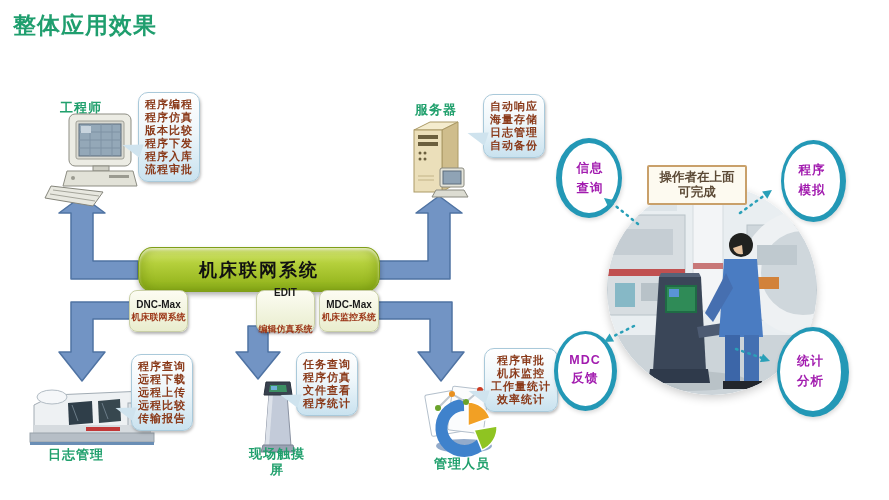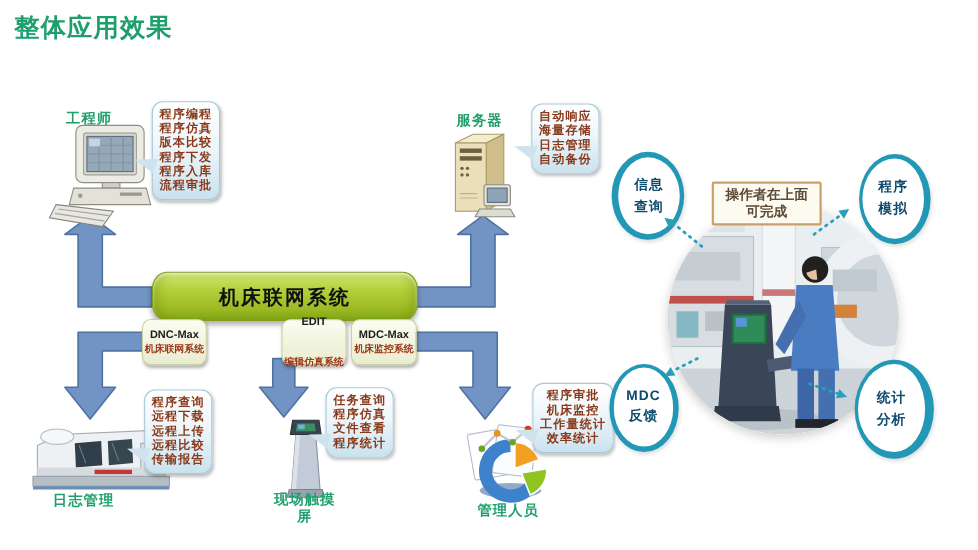--- a/index.html
+++ b/index.html
@@ -30,21 +30,21 @@
   .mname{font-size:10px;font-weight:bold;color:#1a1a1a;white-space:nowrap;}
   .mdesc{font-size:9px;font-weight:bold;color:#9c3719;white-space:nowrap;}
   .photo{position:absolute;left:607px;top:185px;width:210px;height:210px;border-radius:50%;overflow:hidden;
          z-index:2;box-shadow:0 3px 10px rgba(0,0,0,.2);}
   .caption{position:absolute;left:647px;top:165px;width:92px;z-index:8;background:#fdfaf0;
            border:2px solid #c9a06a;border-radius:2px;padding:3px 2px;text-align:center;}
   .capline{font-size:12.5px;line-height:15px;font-weight:bold;color:#5c4a36;white-space:nowrap;}
   .bubble{position:absolute;z-index:7;background:#fff;border-style:solid;border-color:#2398b6;border-radius:50%;
           display:flex;flex-direction:column;align-items:center;justify-content:center;gap:3px;
           box-shadow:1px 2px 4px rgba(0,0,0,.15);}
-  .bline{font-size:12.5px;font-weight:bold;color:#0c4a6e;letter-spacing:1px;}
+  .bline{font-size:12.5px;font-weight:bold;color:#a21caf;letter-spacing:1px;}
   .wraplabel{width:58px;text-align:center;word-break:break-all;line-height:15px;}
 </style>
 </head>
 <body>
 
 <div class="stage">
 
   <div class="title">整体应用效果</div>
 
   <svg class="arrows" viewBox="0 0 889 500">

